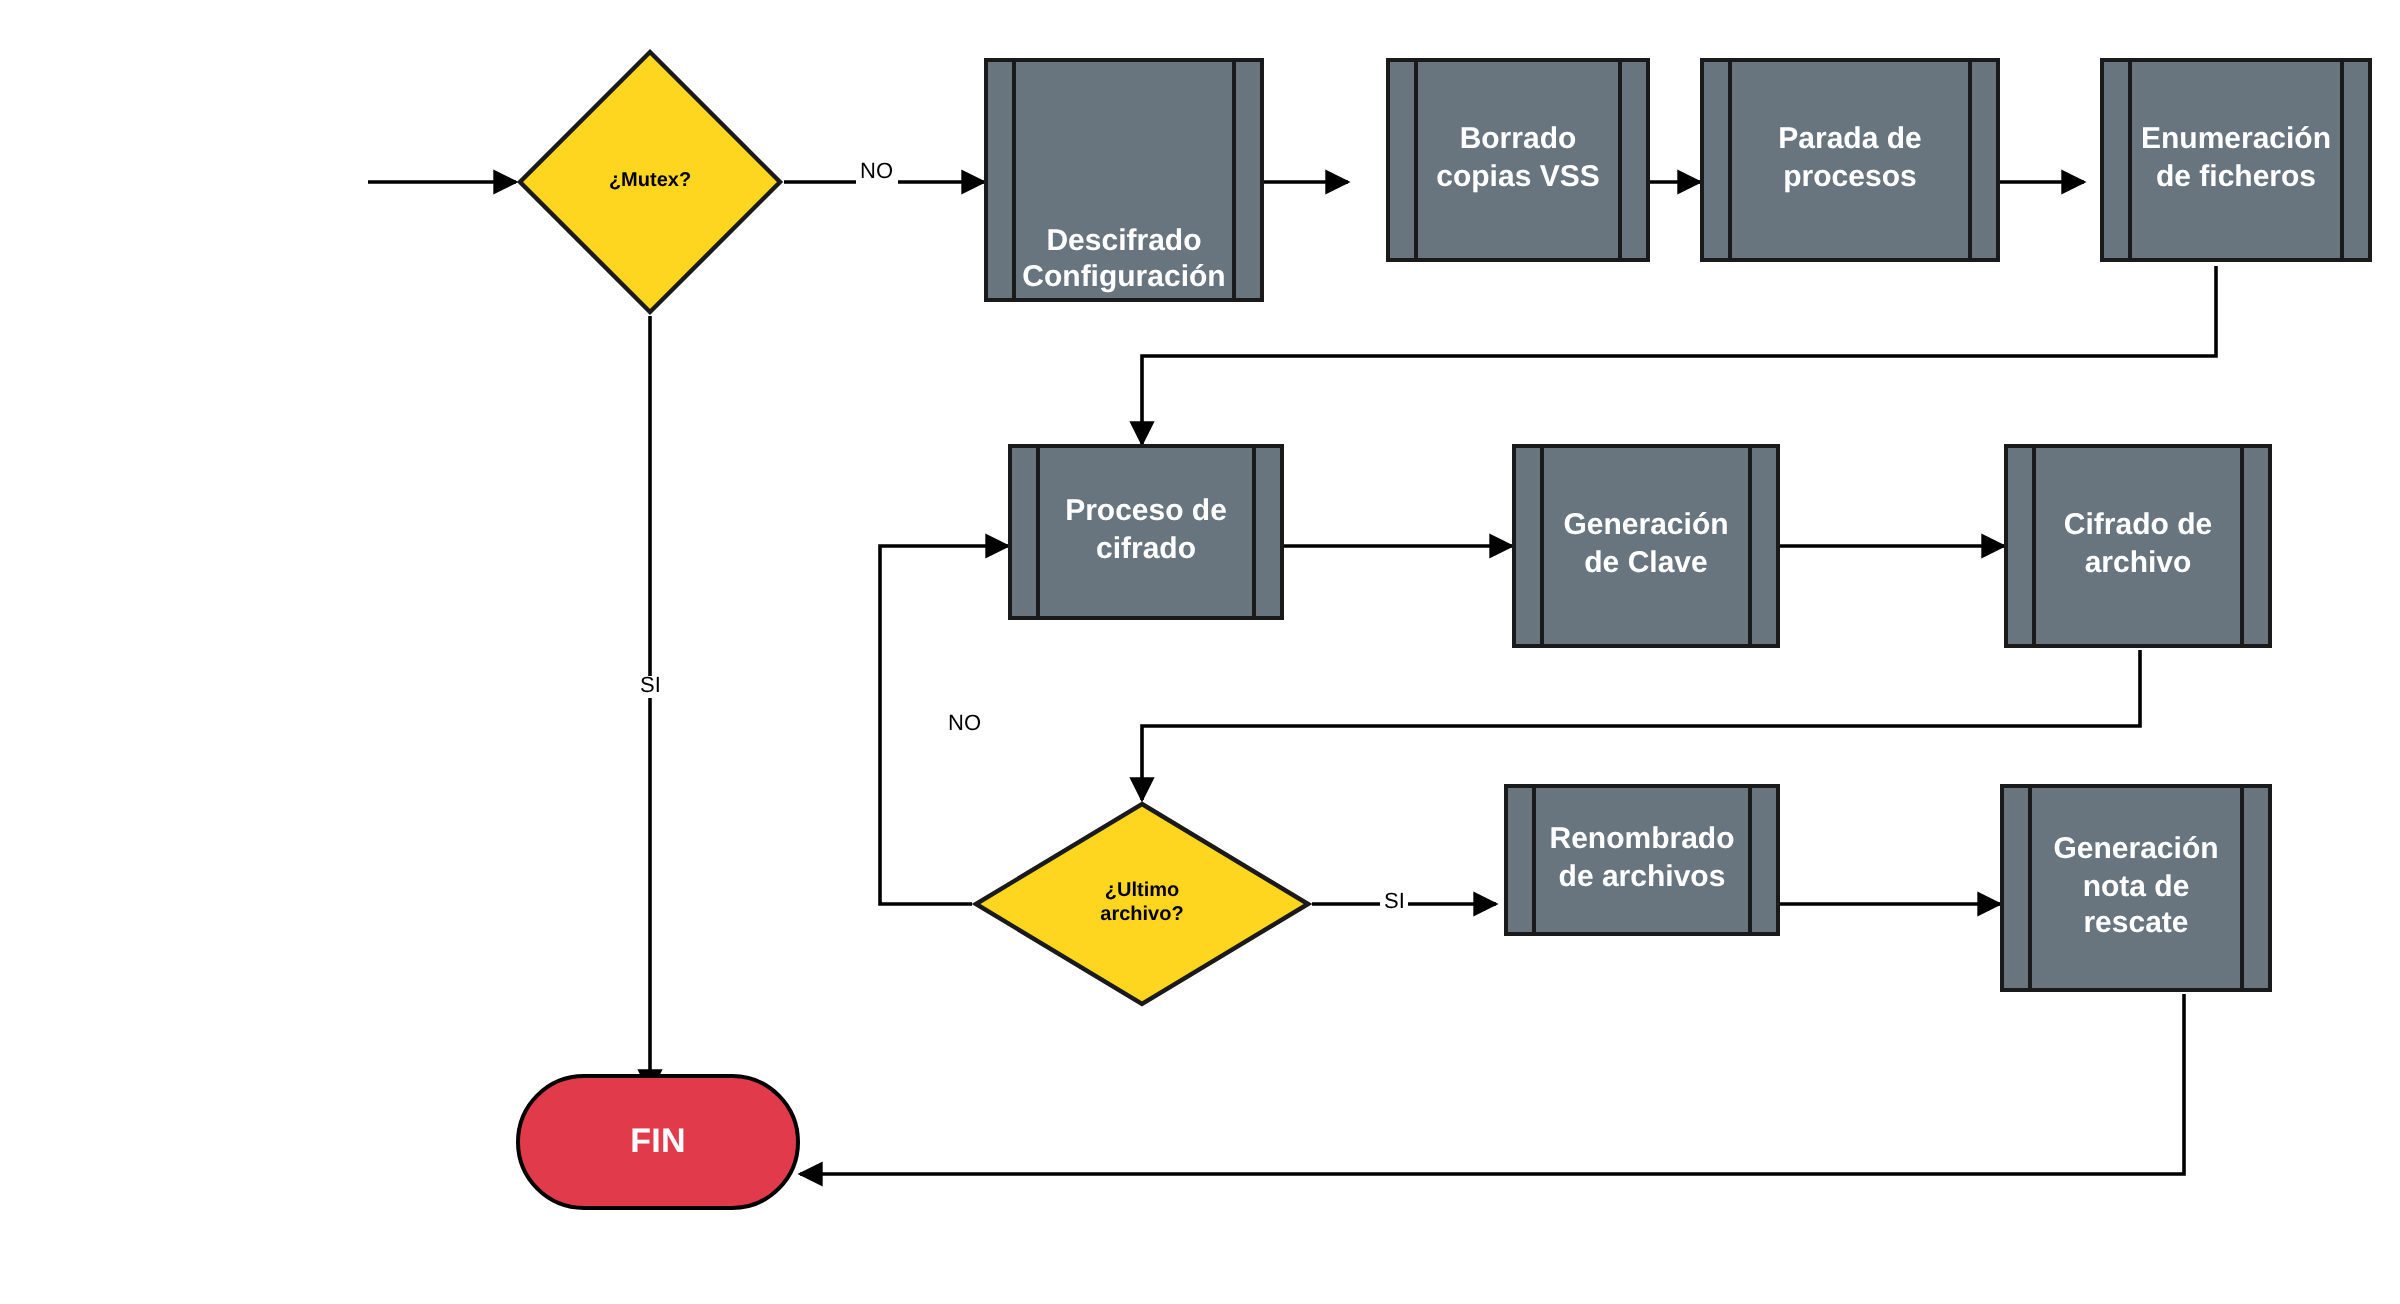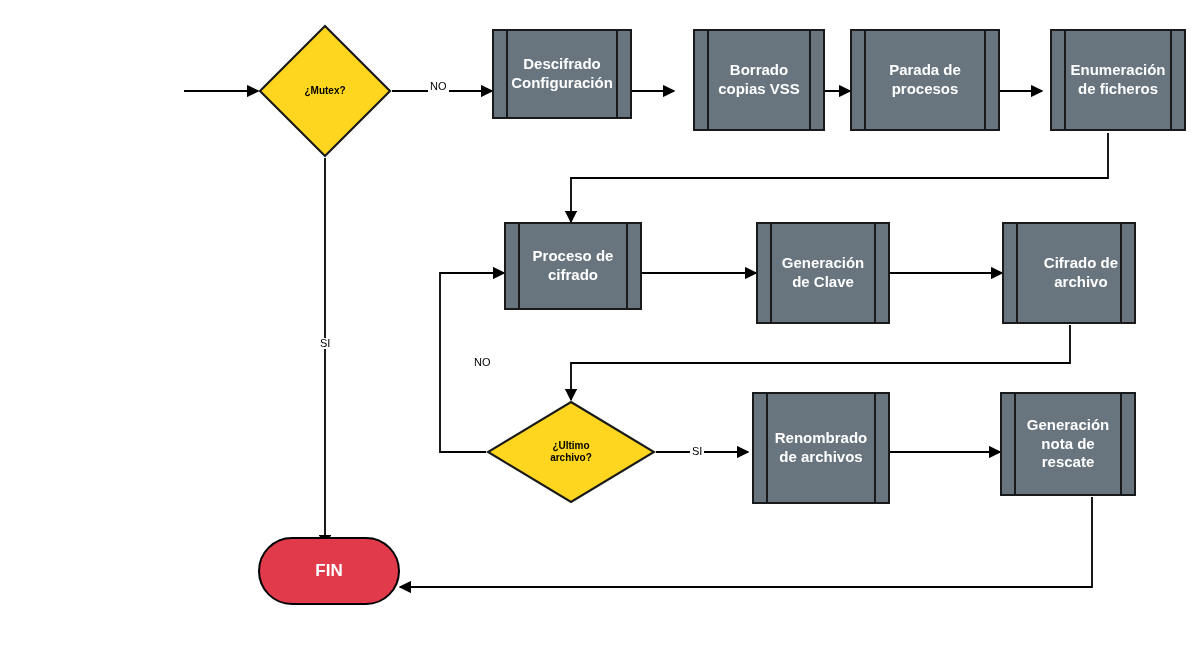--- a/index.html
+++ b/index.html
@@ -162,21 +162,21 @@
   <div class="edge-label" style="left:690px; top:446px;">SI</div>
 
 
   <div class="node decision" style="left:258px; top:24px; width:134px; height:134px;">
     <svg class="dia-shape" viewBox="0 0 134 134" xmlns="http://www.w3.org/2000/svg">
       <polygon points="67,2 132,67 67,132 2,67" fill="#FFD61F" stroke="#1a1a1a" stroke-width="2.2"></polygon>
     </svg>
     <span class="dia-label">¿Mutex?</span>
   </div>
 
-  <div class="node predef" style="left:492px; top:29px; width:140px; height:90px;">
+  <div class="node predef" style="left:492px; top:29px; width:140px; height:122px;align-items:flex-end;">
     <span class="p-label">Descifrado
 Configuración</span>
   </div>
 
   <div class="node predef" style="left:660px; top:29px; width:132px; height:102px;margin-left:33px;">
     <span class="p-label">Borrado
 copias VSS</span>
   </div>
 
   <div class="node predef" style="left:850px; top:29px; width:150px; height:102px;">
@@ -192,34 +192,34 @@
   <div class="node predef" style="left:504px; top:222px; width:138px; height:88px;">
     <span class="p-label">Proceso de
 cifrado</span>
   </div>
 
   <div class="node predef" style="left:756px; top:222px; width:134px; height:102px;">
     <span class="p-label">Generación
 de Clave</span>
   </div>
 
-  <div class="node predef" style="left:1002px; top:222px; width:134px; height:102px;justify-content:flex-end;">
+  <div class="node predef" style="left:1002px; top:222px; width:134px; height:102px;">
     <span class="p-label">Cifrado de
 archivo</span>
   </div>
 
   <div class="node decision" style="left:486px; top:400px; width:170px; height:104px;">
     <svg class="dia-shape" viewBox="0 0 170 104" xmlns="http://www.w3.org/2000/svg">
       <polygon points="85,2 168,52 85,102 2,52" fill="#FFD61F" stroke="#1a1a1a" stroke-width="2.2"></polygon>
     </svg>
     <span class="dia-label">¿Ultimo
 archivo?</span>
   </div>
 
-  <div class="node predef" style="left:752px; top:392px; width:138px; height:112px;">
+  <div class="node predef" style="left:752px; top:392px; width:138px; height:76px;">
     <span class="p-label">Renombrado
 de archivos</span>
   </div>
 
   <div class="node predef" style="left:1000px; top:392px; width:136px; height:104px;">
     <span class="p-label">Generación
 nota de
 rescate</span>
   </div>
 

